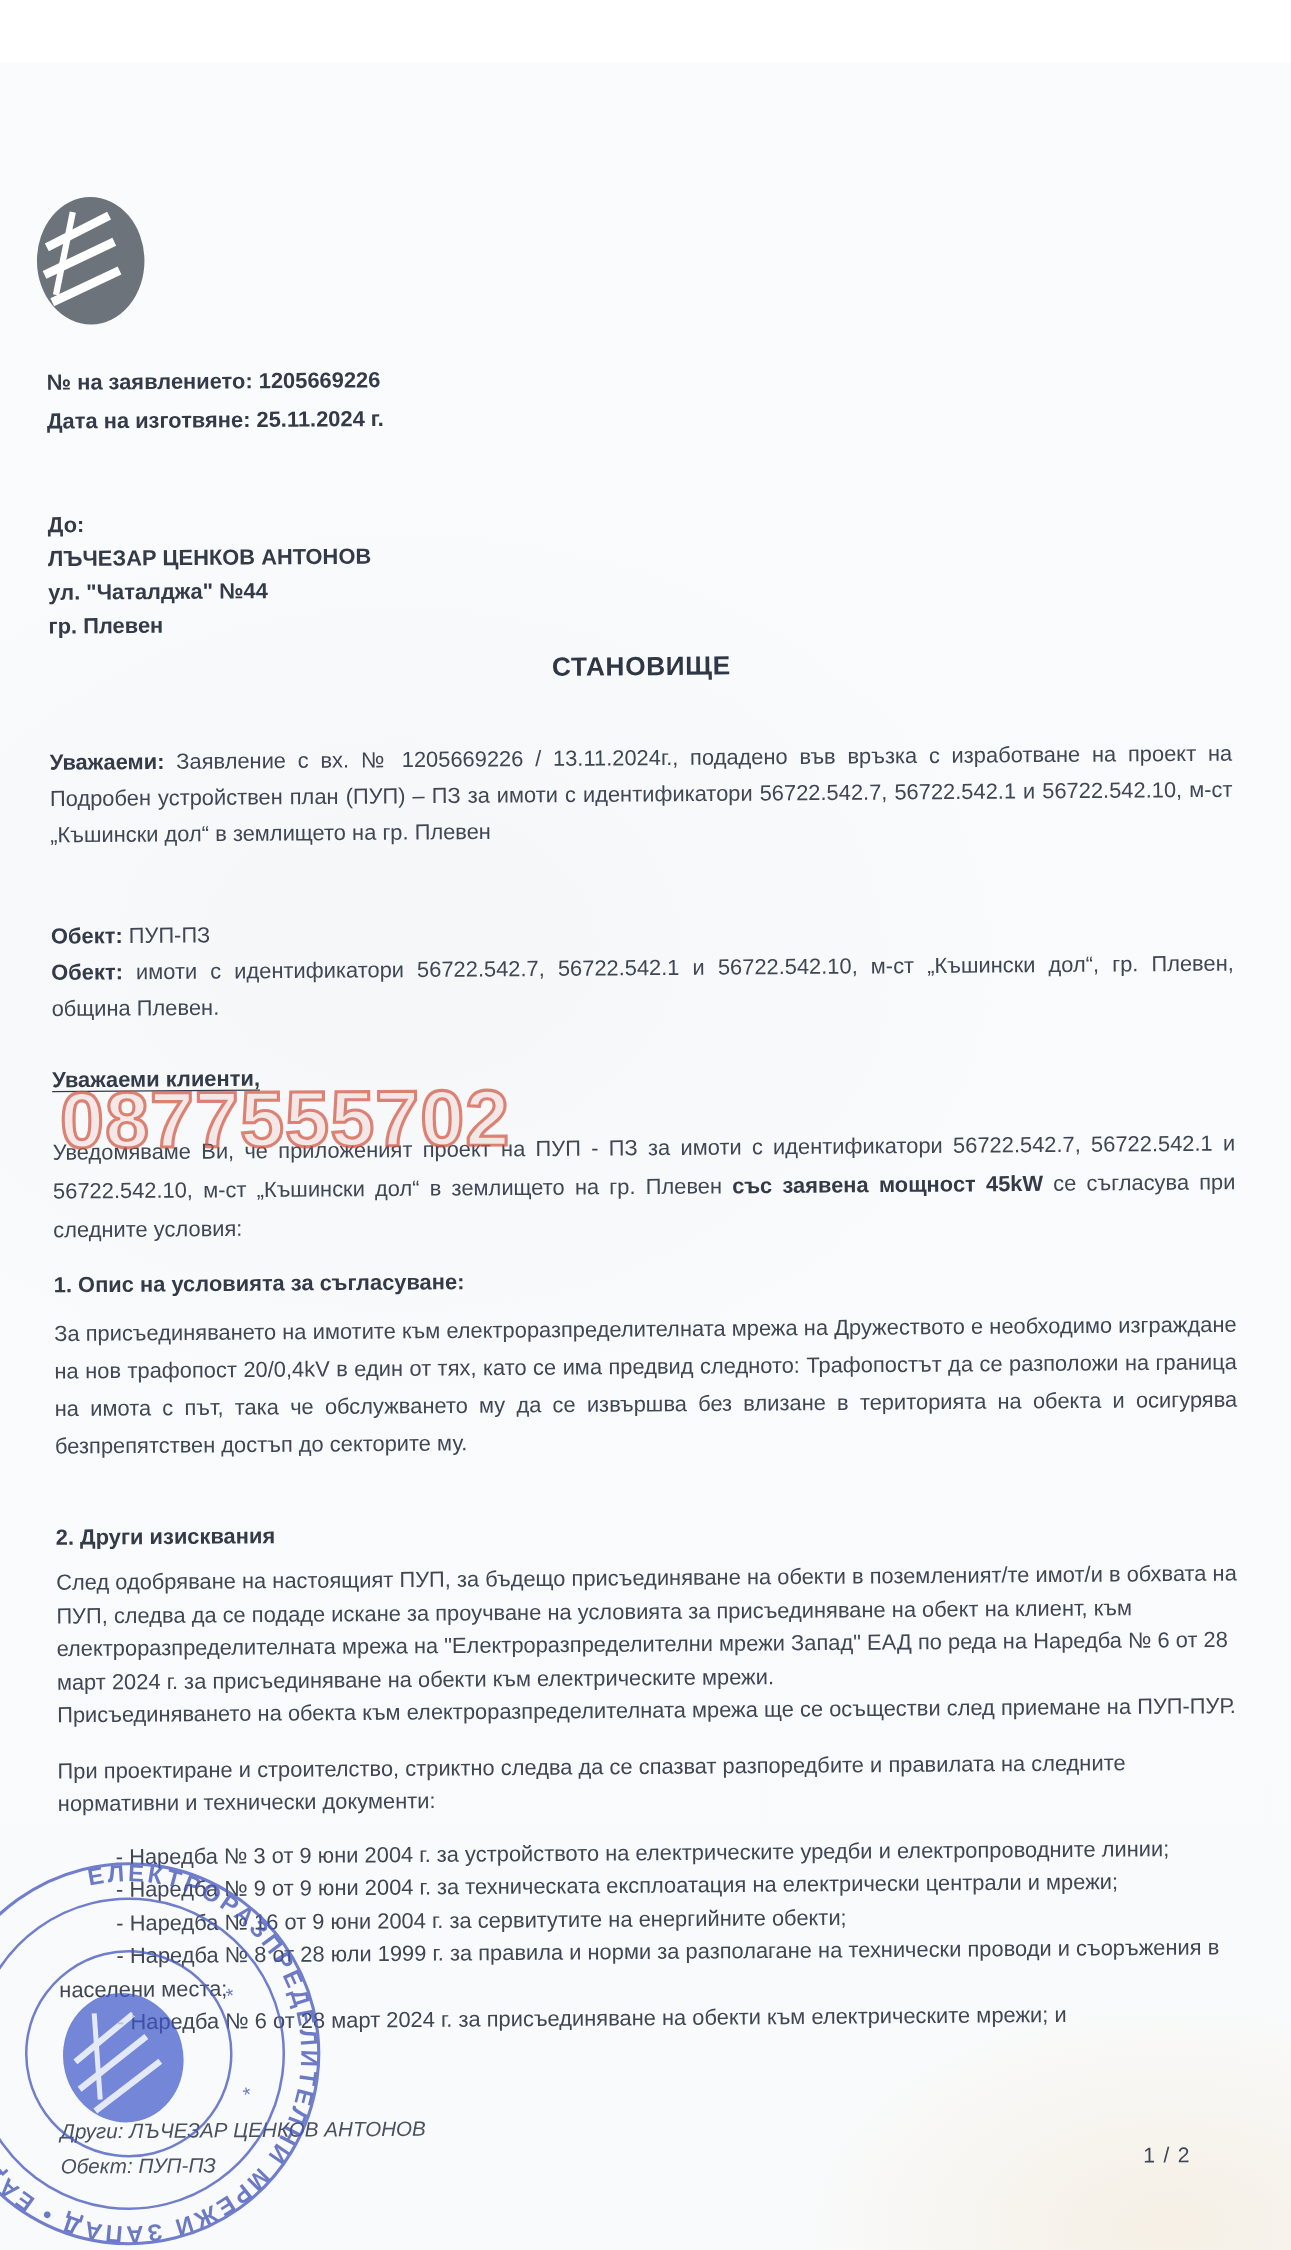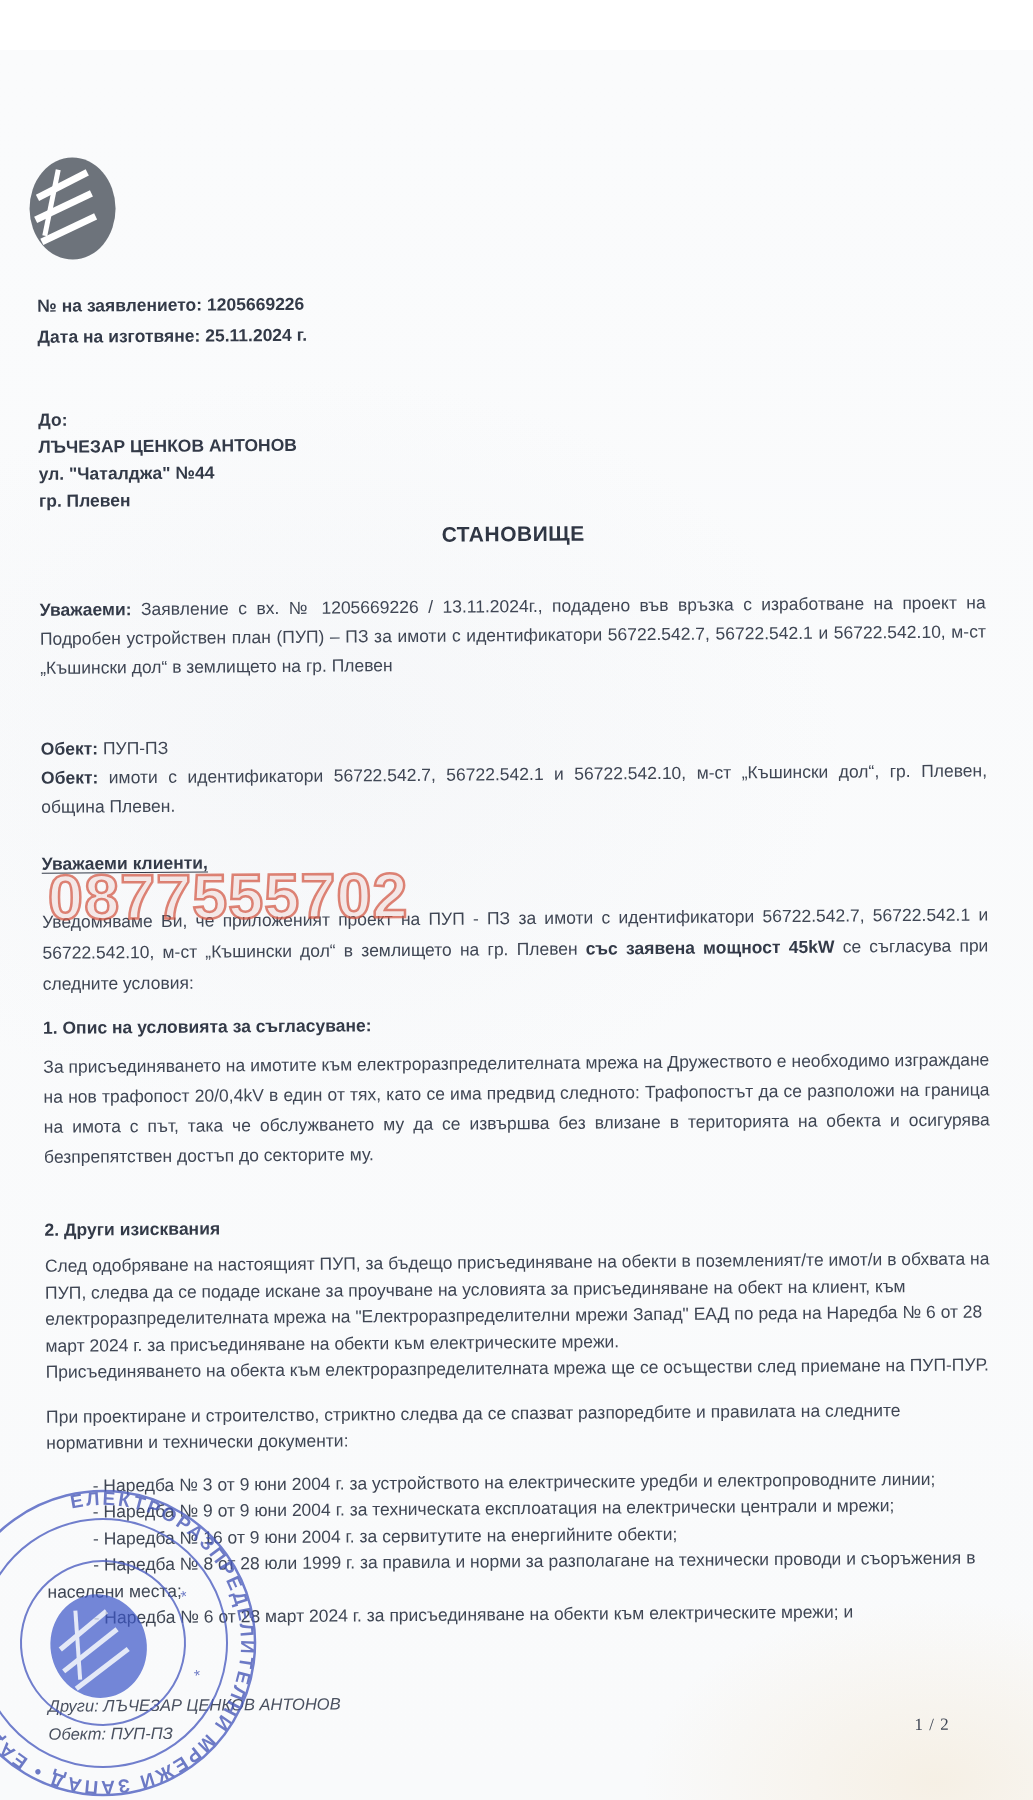--- a/index.html
+++ b/index.html
@@ -95,21 +95,21 @@
         <p class="reg">- Наредба № 16 от 9 юни 2004 г. за сервитутите на енергийните обекти;</p>
         <p class="reg">- Наредба № 8 от 28 юли 1999 г. за правила и норми за разполагане на технически проводи и съоръжения в населени места;</p>
         <p class="reg">- Наредба № 6 от 28 март 2024 г. за присъединяване на обекти към електрическите мрежи; и</p>
       </div>
     </div>
 
     <div class="abs footer" style="left:42px;top:1688px;">
       <p><span>Други:</span><span> ЛЪЧЕЗАР ЦЕНКОВ АНТОНОВ</span></p>
       <p><span>Обект:</span><span> ПУП-ПЗ</span></p>
     </div>
-    <p class="abs pagenum" style="left:908px;top:1718px;font-family:Liberation Serif, serif;">1 / 2</p>
+    <p class="abs pagenum" style="left:908px;top:1718px;">1 / 2</p>
 
   </div>
 
   <div class="watermark">0877555702</div>
 
   <svg class="stamp" width="330" height="330" viewBox="0 0 330 330">
     <g transform="rotate(-14 165 170)">
       <circle cx="165" cy="170" r="152" fill="none" stroke="#4a5cc0" stroke-width="2.5"></circle>
       <circle cx="165" cy="170" r="124" fill="none" stroke="#4a5cc0" stroke-width="2"></circle>
       <circle cx="165" cy="170" r="82" fill="none" stroke="#4a5cc0" stroke-width="2"></circle>

